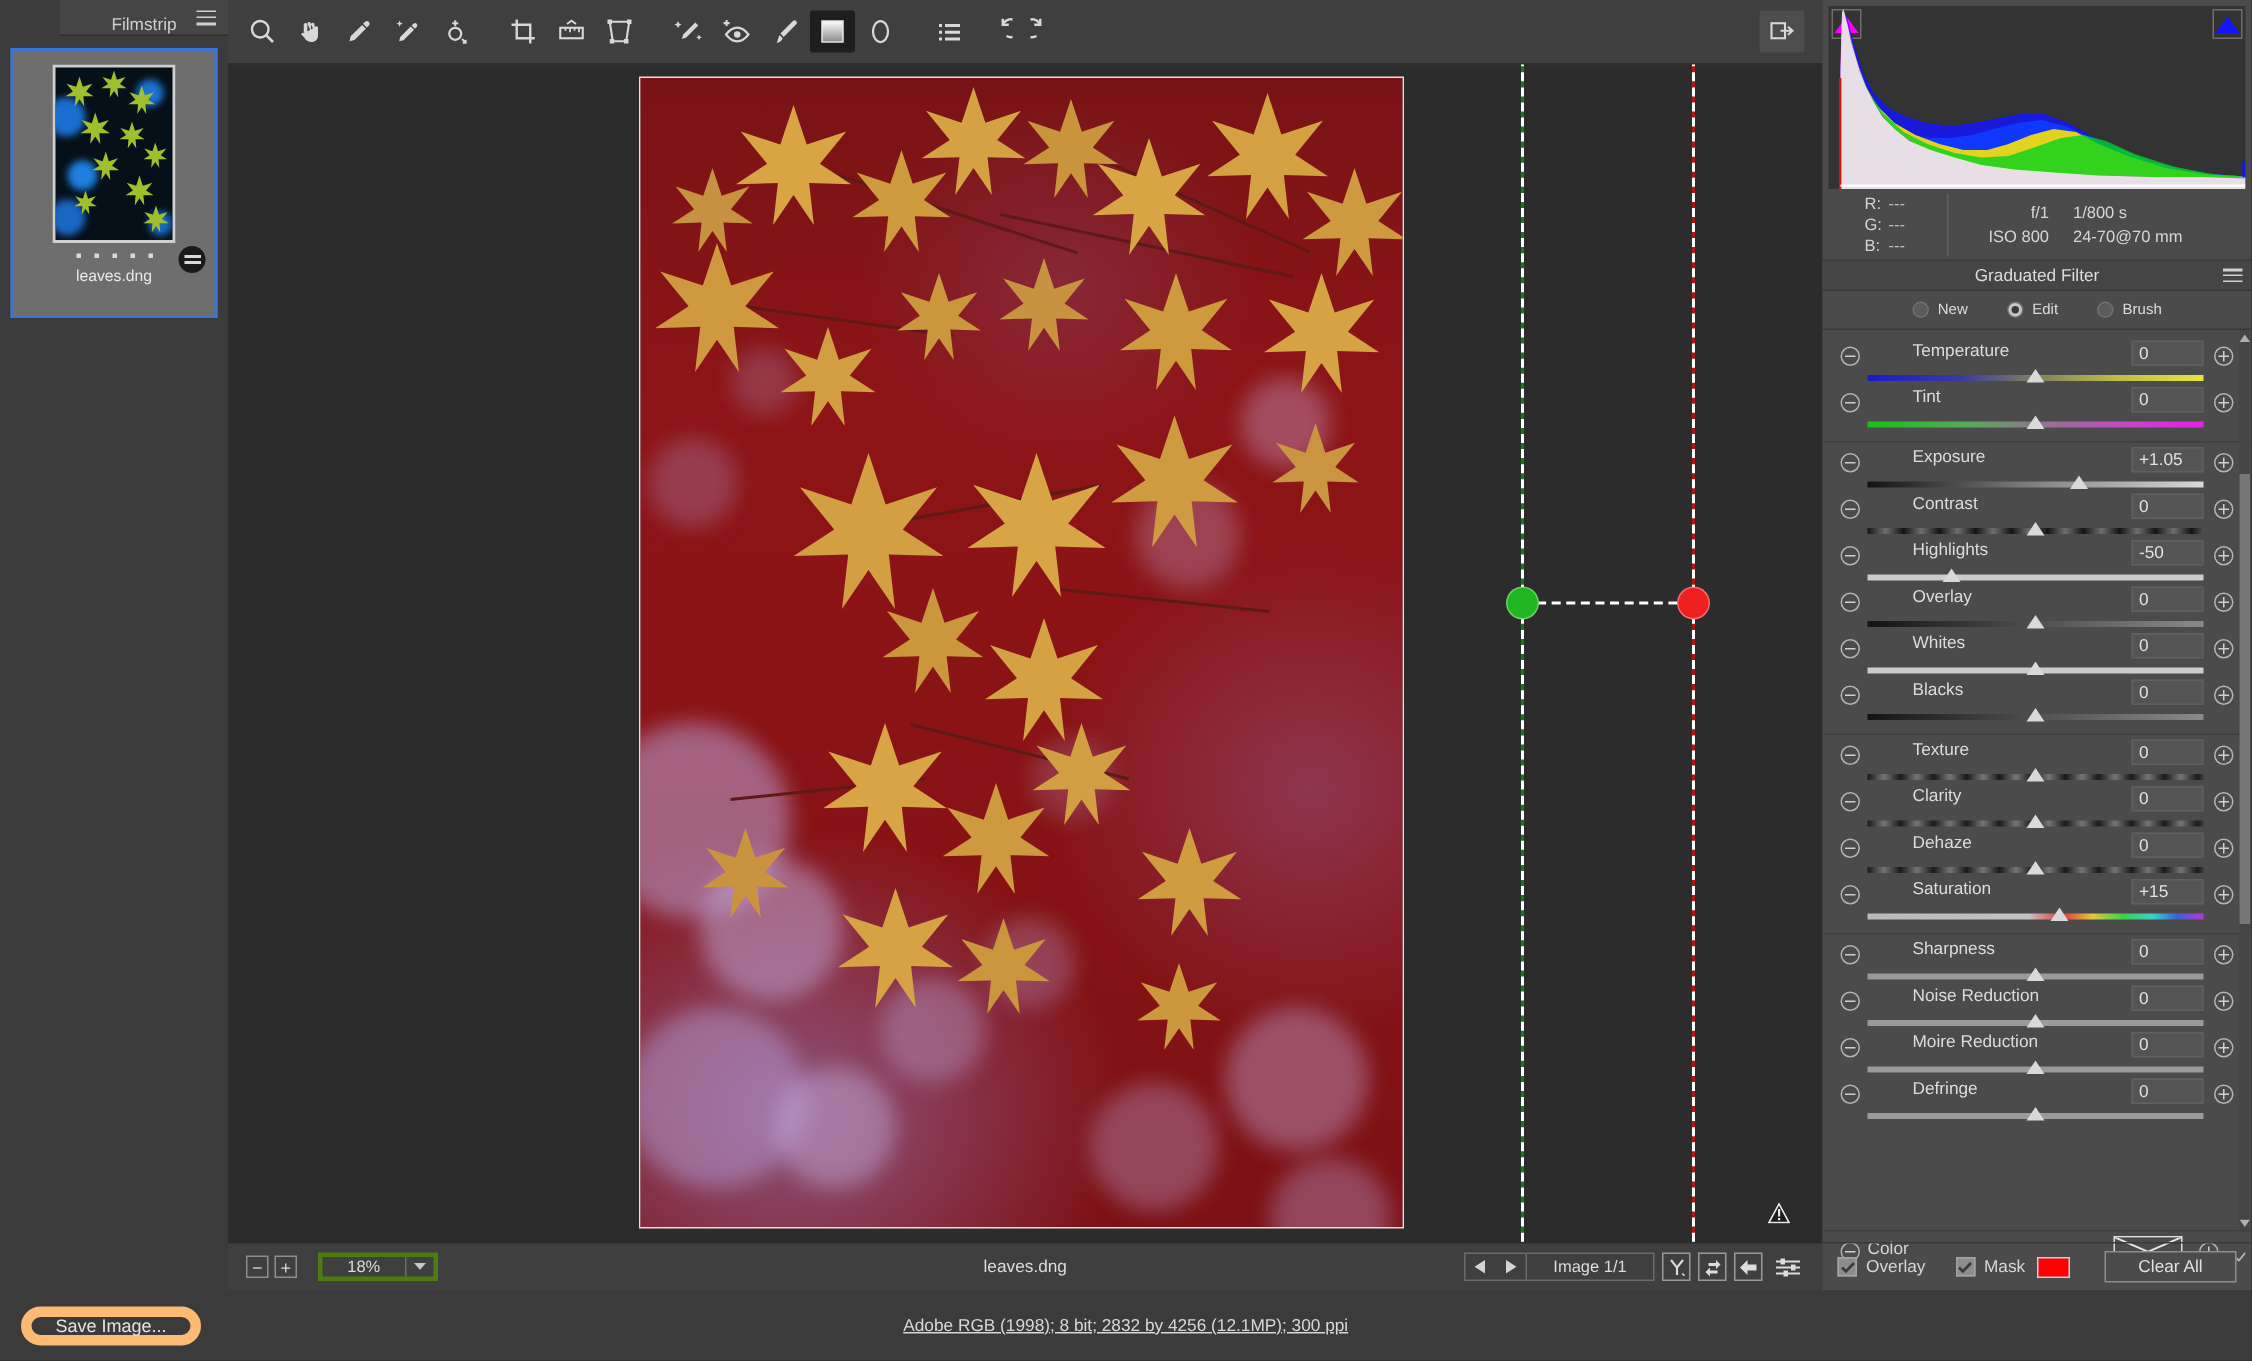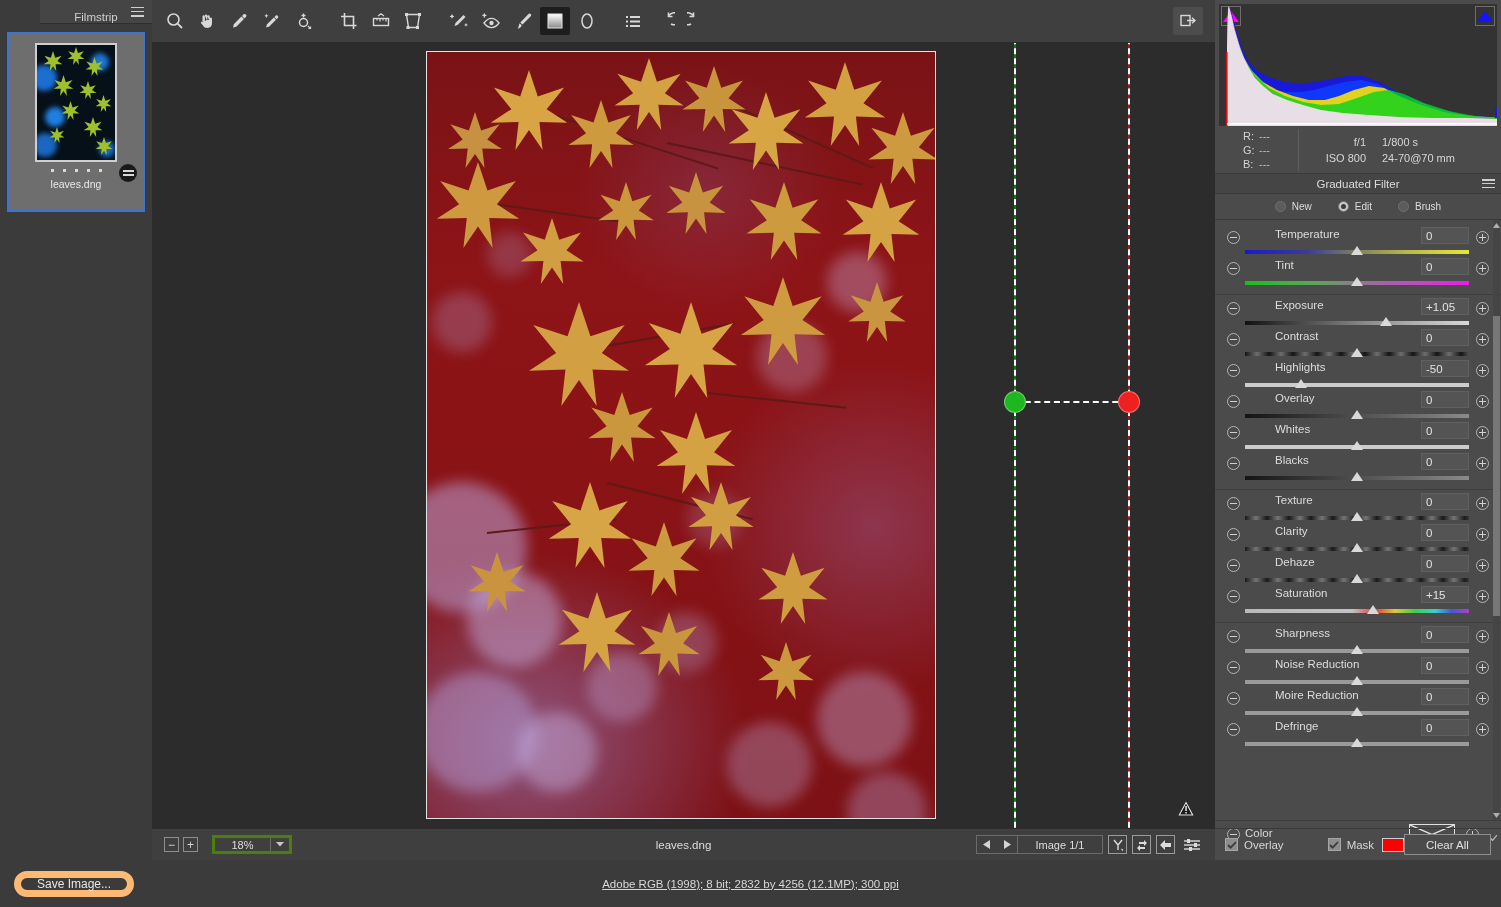--- a/index.html
+++ b/index.html
@@ -842,21 +842,21 @@
 
     <div id="bottom-opts">
       <div class="cbx">
         <span class="bx">
           <svg width="10" height="8" viewBox="0 0 10 8">
               <path d="M1 4l2.6 2.6L9 1" fill="none" stroke="#3a3a3a" stroke-width="1.8"></path>
             </svg>
         </span>
         <span>Overlay</span>
       </div>
-      <div class="cbx" style="margin-left:44px;">
+      <div class="cbx" style="margin-left:20px;">
         <span class="bx">
           <svg width="10" height="8" viewBox="0 0 10 8">
               <path d="M1 4l2.6 2.6L9 1" fill="none" stroke="#3a3a3a" stroke-width="1.8"></path>
             </svg>
         </span>
         <span>Mask</span>
       </div>
       <span id="mask-swatch"></span>
       <div id="clear-all">Clear All</div>
     </div>

